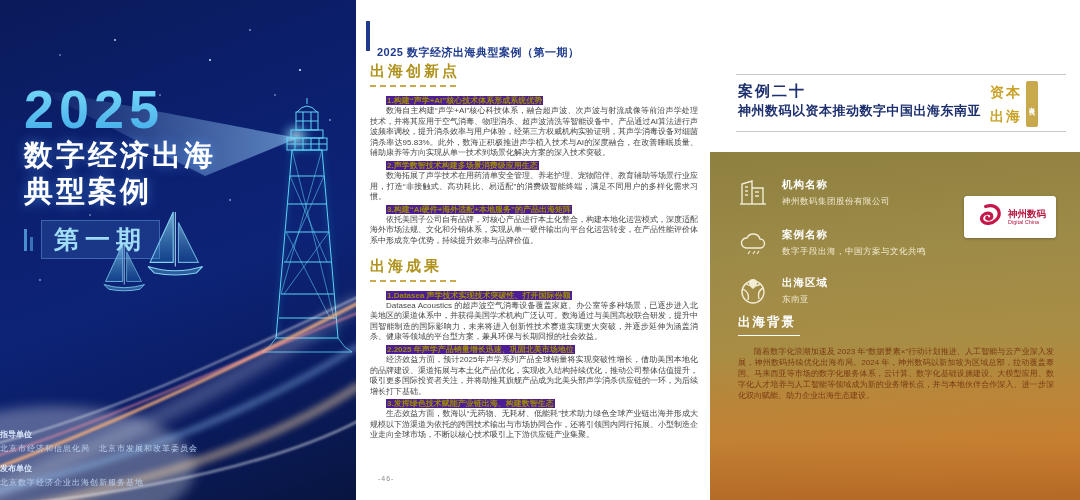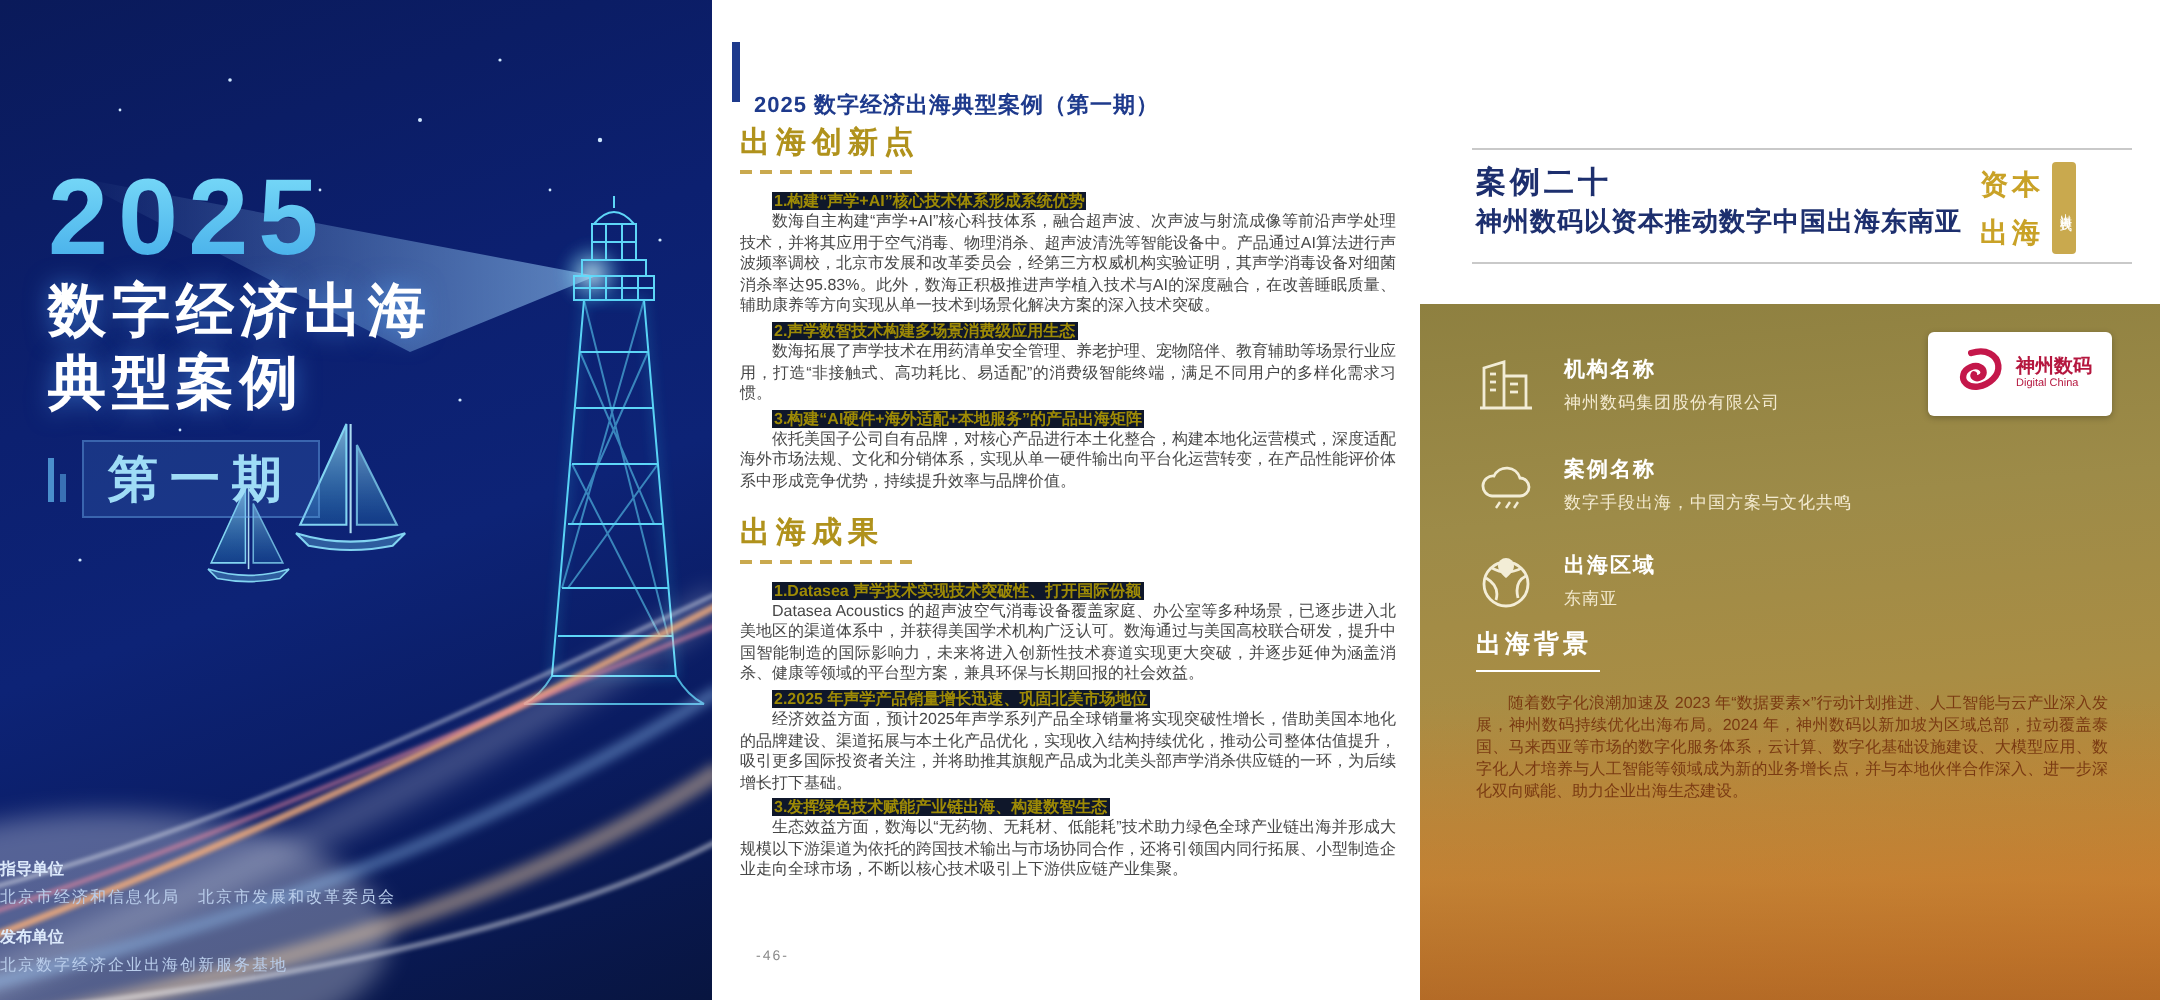--- a/index.html
+++ b/index.html
@@ -29,21 +29,21 @@
 
   
   .pageL{position:relative;width:354px;height:500px;flex:0 0 354px;background:#fff;padding:0;}
   .pl-header{position:absolute;left:10px;top:12px;display:flex;align-items:center;}
   .pl-header .bar{width:4px;height:30px;background:#1e3a8c;margin-right:7px;}
   .pl-header .txt{font-size:11px;font-weight:bold;color:#1e3a8c;letter-spacing:.5px;margin-top:33px;}
   .pl-body{position:absolute;left:14px;right:12px;top:62px;}
   .sec-head{font-size:15px;font-weight:bold;color:#b0921c;letter-spacing:3px;}
   .sec-underline{width:86px;border-bottom:2px dashed #c9a94e;margin:4px 0 8px 0;}
   .sub{font-size:8px;font-weight:bold;color:#9d8a06;line-height:11px;text-indent:2em;}
-  .sub span{background:#0f172a;padding:0 1px;}
+  .sub span{background:#4c1d95;padding:0 1px;}
   .para{font-size:8px;color:#474747;line-height:10.6px;text-align:justify;text-indent:2em;margin:0 0 1px 0;}
   .sec2{margin-top:10px;}
   .pg-num{position:absolute;left:22px;bottom:18px;font-size:7px;color:#8a8a8a;letter-spacing:1px;}
 
   
   .pageR{position:relative;width:370px;height:500px;flex:0 0 370px;background:#fff;overflow:hidden;}
   .case-block{position:absolute;left:26px;right:14px;top:74px;border-top:1px solid #c9c9c9;border-bottom:1px solid #c9c9c9;height:58px;}
   .case-no{position:absolute;left:2px;top:7px;font-size:15px;font-weight:bold;color:#1d2f6e;letter-spacing:2px;}
   .case-title{position:absolute;left:2px;top:27px;font-size:13px;font-weight:bold;color:#1d2f6e;letter-spacing:.5px;}
   .mode-wrap{position:absolute;right:28px;top:5px;display:flex;}
@@ -51,21 +51,21 @@
   .mode-tab{width:12px;height:46px;background:#c9a94e;margin-left:4px;margin-top:1px;border-radius:2px;
     color:#fff;font-size:6px;writing-mode:vertical-rl;text-align:center;line-height:12px;letter-spacing:1px;}
   .gold{position:absolute;left:0;right:0;top:152px;bottom:0;
     background:linear-gradient(175deg,#8e8040 0%,#9d8b48 30%,#a98d44 55%,#b8893a 75%,#c8812f 92%,#c97e2c 100%);}
   .gold:before{content:"";position:absolute;left:0;right:0;bottom:0;height:150px;
     background:linear-gradient(180deg,rgba(200,120,40,0) 0%,rgba(205,120,45,.45) 60%,rgba(160,85,30,.5) 100%);}
   .info-item{position:absolute;left:28px;display:flex;align-items:flex-start;}
   .info-icon{width:30px;height:30px;flex:0 0 30px;margin-right:14px;opacity:.9;}
   .info-txt .lab{font-size:10.5px;font-weight:bold;color:#fff;letter-spacing:1px;}
   .info-txt .val{font-size:8.5px;color:#f3ead0;margin-top:4px;letter-spacing:.5px;}
-  .logo-card{position:absolute;right:24px;top:14px;width:92px;height:42px;background:#fff;border-radius:3px;
+  .logo-card{position:absolute;right:24px;top:44px;width:92px;height:42px;background:#fff;border-radius:3px;
     display:flex;align-items:center;justify-content:center;box-shadow:0 1px 3px rgba(0,0,0,.25);}
   .logo-card .sw{width:30px;height:30px;margin-right:4px;}
   .logo-card .lt1{font-size:9.5px;font-weight:bold;color:#b5173f;line-height:11px;}
   .logo-card .lt2{font-size:5.5px;color:#b5173f;line-height:7px;}
   .bg-sec{position:absolute;left:28px;right:26px;top:162px;}
   .bg-head{font-size:12.5px;font-weight:bold;color:#fff;letter-spacing:2px;}
   .bg-underline{width:62px;border-bottom:1.5px solid #fff;margin:4px 0 10px 0;}
   .bg-para{font-size:8px;color:#7a3a12;line-height:11px;text-align:justify;text-indent:2em;margin:0 0 4px 0;}
 </style>
 </head>
@@ -193,21 +193,21 @@
   <div class="pageL">
     <div class="pl-header">
       <span class="bar"></span>
       <span class="txt">2025 数字经济出海典型案例（第一期）</span>
     </div>
     <div class="pl-body">
       <div>
         <div class="sec-head">出海创新点</div>
         <div class="sec-underline"></div>
         <div class="sub"><span>1.构建“声学+AI”核心技术体系形成系统优势</span></div>
-        <p class="para">数海自主构建“声学+AI”核心科技体系，融合超声波、次声波与射流成像等前沿声学处理技术，并将其应用于空气消毒、物理消杀、超声波清洗等智能设备中。产品通过AI算法进行声波频率调校，北京市发展和改革委员会，经第三方权威机构实验证明，其声学消毒设备对细菌消杀率达95.83%。此外，数海正积极推进声学植入技术与AI的深度融合，在改善睡眠质量、辅助康养等方向实现从单一技术到场景化解决方案的深入技术突破。</p>
+        <p class="para">数海自主构建“声学+AI”核心科技体系，融合超声波、次声波与射流成像等前沿声学处理技术，并将其应用于空气消毒、物理消杀、超声波清洗等智能设备中。产品通过AI算法进行声波频率调校，提升消杀效率与用户体验，经第三方权威机构实验证明，其声学消毒设备对细菌消杀率达95.83%。此外，数海正积极推进声学植入技术与AI的深度融合，在改善睡眠质量、辅助康养等方向实现从单一技术到场景化解决方案的深入技术突破。</p>
         <div class="sub"><span>2.声学数智技术构建多场景消费级应用生态</span></div>
         <p class="para">数海拓展了声学技术在用药清单安全管理、养老护理、宠物陪伴、教育辅助等场景行业应用，打造“非接触式、高功耗比、易适配”的消费级智能终端，满足不同用户的多样化需求习惯。</p>
         <div class="sub"><span>3.构建“AI硬件+海外适配+本地服务”的产品出海矩阵</span></div>
         <p class="para">依托美国子公司自有品牌，对核心产品进行本土化整合，构建本地化运营模式，深度适配海外市场法规、文化和分销体系，实现从单一硬件输出向平台化运营转变，在产品性能评价体系中形成竞争优势，持续提升效率与品牌价值。</p>
       </div>
       <div class="sec2">
         <div class="sec-head">出海成果</div>
         <div class="sec-underline"></div>
         <div class="sub"><span>1.Datasea 声学技术实现技术突破性、打开国际份额</span></div>
         <p class="para">Datasea Acoustics 的超声波空气消毒设备覆盖家庭、办公室等多种场景，已逐步进入北美地区的渠道体系中，并获得美国学术机构广泛认可。数海通过与美国高校联合研发，提升中国智能制造的国际影响力，未来将进入创新性技术赛道实现更大突破，并逐步延伸为涵盖消杀、健康等领域的平台型方案，兼具环保与长期回报的社会效益。</p>

